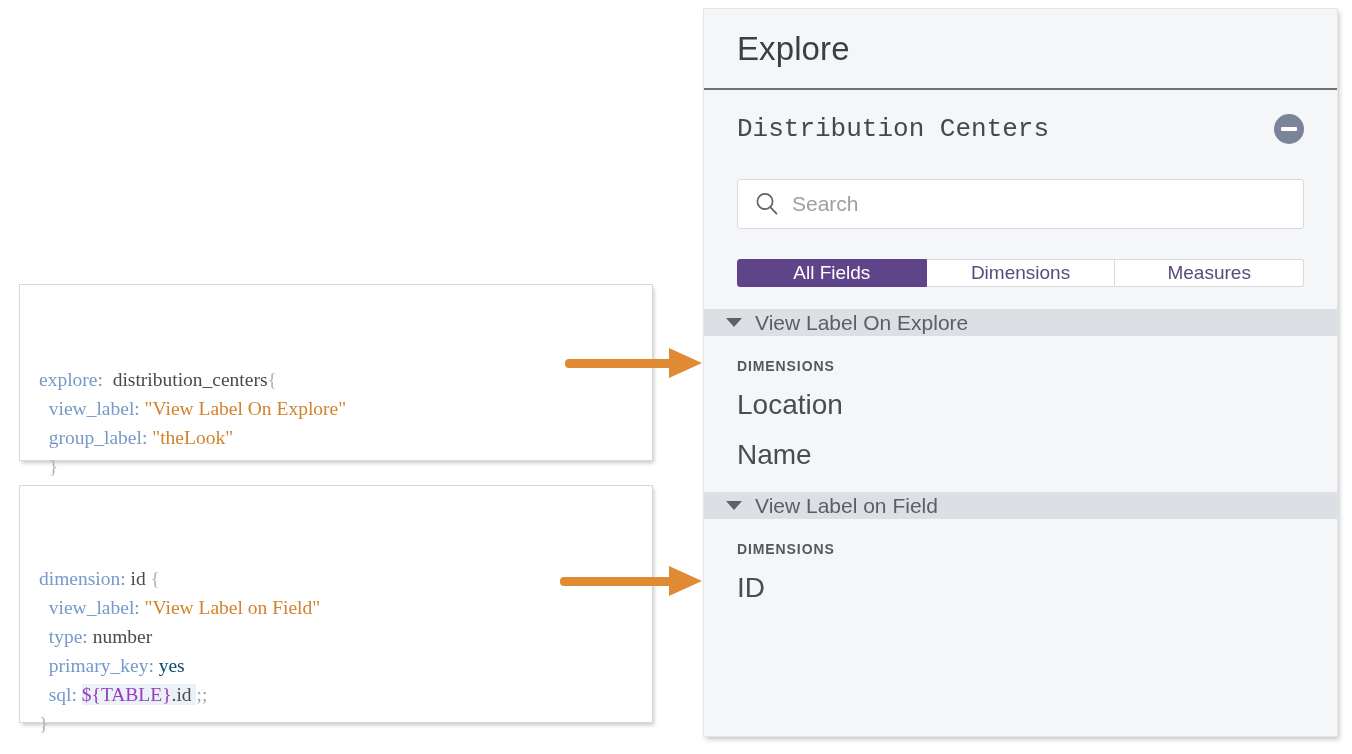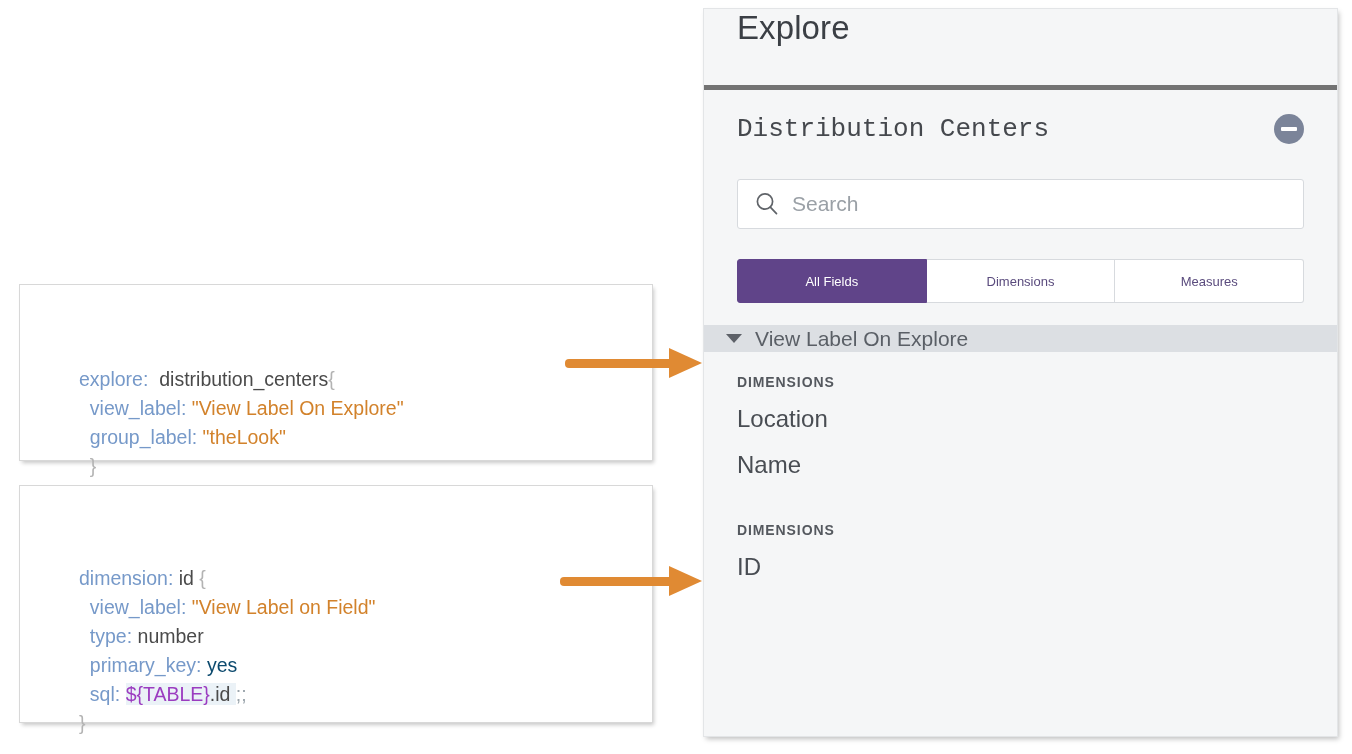--- a/index.html
+++ b/index.html
@@ -13,26 +13,25 @@
     -webkit-font-smoothing:antialiased;
   }
 
   
   .code-card{
     position:absolute;
     background:#ffffff;
     border:1px solid #d8d8d8;
     box-shadow:2px 3px 4px -1px rgba(0,0,0,0.22);
     box-sizing:border-box;
-    font-family:Liberation Sans, sans-serif;
+    font-family:Liberation Serif, serif;
     font-size:19.5px;
     line-height:29px;
     color:#4a4a4a;
     white-space:pre;
-    padding-left:40px;
   }
   #code-card-explore{ left:19px; top:284px; width:634px; height:177px; }
   #code-card-dimension{ left:19px; top:485px; width:634px; height:238px; }
 
   .code-body{ padding:22px 0 0 19px; }
   #code-card-dimension .code-body{ padding-top:20px; }
 
   .code-line{ height:29px; }
 
   .tok-key   { color:#7699c9; }
@@ -79,23 +78,23 @@
     width:635px; height:729px;
     background:#f5f6f7;
     border:1px solid #e3e5e7;
     box-sizing:border-box;
     box-shadow:2px 3px 5px -1px rgba(0,0,0,0.25);
     overflow:hidden;
   }
 
   .panel-header{
     height:81px;
-    border-bottom:5px solid #737373;
+    border-bottom:2px solid #737373;
     display:flex;
-    align-items:flex-start;
+    align-items:center;
     padding-left:33px;
     box-sizing:border-box;
   }
   .panel-title{
     font-size:33px;
     font-weight:400;
     color:#3b3f45;
     letter-spacing:0.1px;
   }
 
@@ -148,23 +147,23 @@
     padding:0;
   }
   .search-input::placeholder{ color:#9aa0a6; opacity:1; }
 
   .tabs-row{
     padding:18px 33px 0 33px;
     display:flex;
   }
   .tab{
     flex:1 1 0;
-    height:44px;
+    height:28px;
     display:flex;align-items:center;justify-content:center;
-    font-size:13px;
+    font-size:19px;
     background:#ffffff;
     border:1px solid #d7dade;
     border-left:none;
     color:#5a4b7d;
     cursor:pointer;
     box-sizing:border-box;
   }
   .tab:first-child{ border-left:1px solid #d7dade; border-radius:3px 0 0 3px; }
   .tab:last-child{ border-radius:0 3px 3px 0; }
   .tab.active{
@@ -198,21 +197,21 @@
 
   .field-group-body{ background:#f5f6f7; padding:0 0 12px 0; }
   .subgroup-label{
     font-size:14px;
     font-weight:bold;
     letter-spacing:0.9px;
     color:#54585e;
     padding:22px 0 6px 33px;
   }
   .field-item{
-    font-size:24px;
+    font-size:28px;
     color:#494d53;
     padding:9px 0 9px 33px;
     cursor:pointer;
   }
 </style>
 </head>
 <body>
 
 <div class="code-card" id="code-card-explore">
   <div class="code-body"><div class="code-line"><span class="tok-key">explore:</span><span class="tok-plain">  </span><span class="tok-plain">distribution_centers</span><span class="tok-brace">{</span></div><div class="code-line"><span class="tok-plain">  </span><span class="tok-key">view_label:</span><span class="tok-plain"> </span><span class="tok-str">"View Label On Explore"</span></div><div class="code-line"><span class="tok-plain">  </span><span class="tok-key">group_label:</span><span class="tok-plain"> </span><span class="tok-str">"theLook"</span></div><div class="code-line"><span class="tok-plain">  </span><span class="tok-brace">}</span></div></div>
@@ -271,20 +270,24 @@
         <div class="field-group-title">View Label On Explore</div>
       </div>
       <div class="field-group-body">
         <div class="subgroup-label">DIMENSIONS</div>
         <div class="field-item">Location</div>
         <div class="field-item">Name</div>
       </div>
     </div>
 
     <div>
+      <div class="field-group-header">
+        <div class="caret"></div>
+        <div class="field-group-title">View Label on Field</div>
+      </div>
       <div class="field-group-body">
         <div class="subgroup-label">DIMENSIONS</div>
         <div class="field-item">ID</div>
       </div>
     </div>
 
   </div>
 </div>
 
 </body></html>

